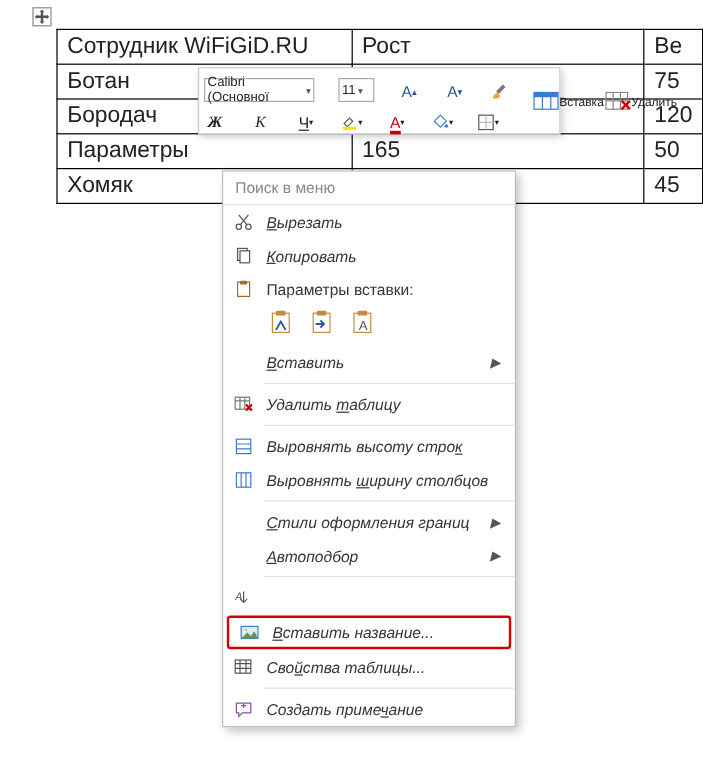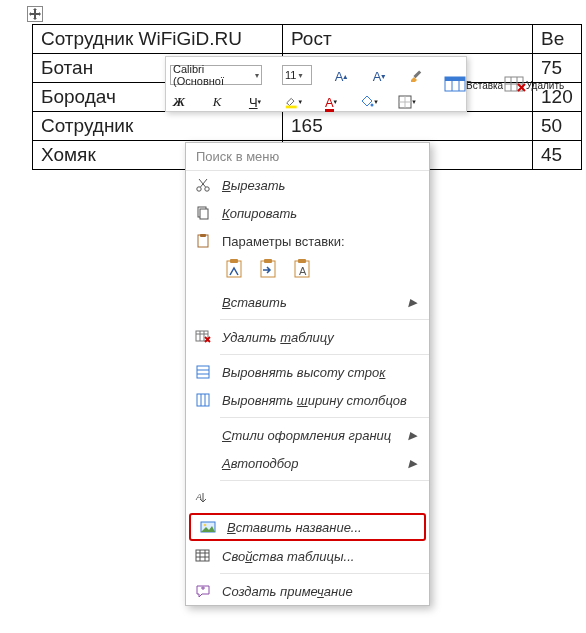--- a/index.html
+++ b/index.html
@@ -23,21 +23,21 @@
     border: 1px solid #888;
     background: #fff;
     display: flex;
     align-items: center;
     justify-content: center;
   }
   .move-handle svg { width: 12px; height: 12px; }
   table.data {
     position: absolute;
     top: 24px;
-    left: 32px;
+    left: 47px;
     border-collapse: collapse;
     background: #fff;
   }
   table.data td, table.data th {
     border: 1px solid #000;
     padding: 3px 8px;
     text-align: left;
     font-weight: normal;
     font-size: 19px;
     height: 28px;
@@ -178,21 +178,21 @@
     <td class="col1">Ботан</td>
     <td class="col2"></td>
     <td class="col3">75</td>
   </tr>
   <tr>
     <td class="col1">Бородач</td>
     <td class="col2"></td>
     <td class="col3">120</td>
   </tr>
   <tr>
-    <td class="col1">Сотрудник</td>
+    <td class="col1">Параметры</td>
     <td class="col2">165</td>
     <td class="col3">50</td>
   </tr>
   <tr>
     <td class="col1">Хомяк</td>
     <td class="col2"></td>
     <td class="col3">45</td>
   </tr>
 </tbody>
   </table>

